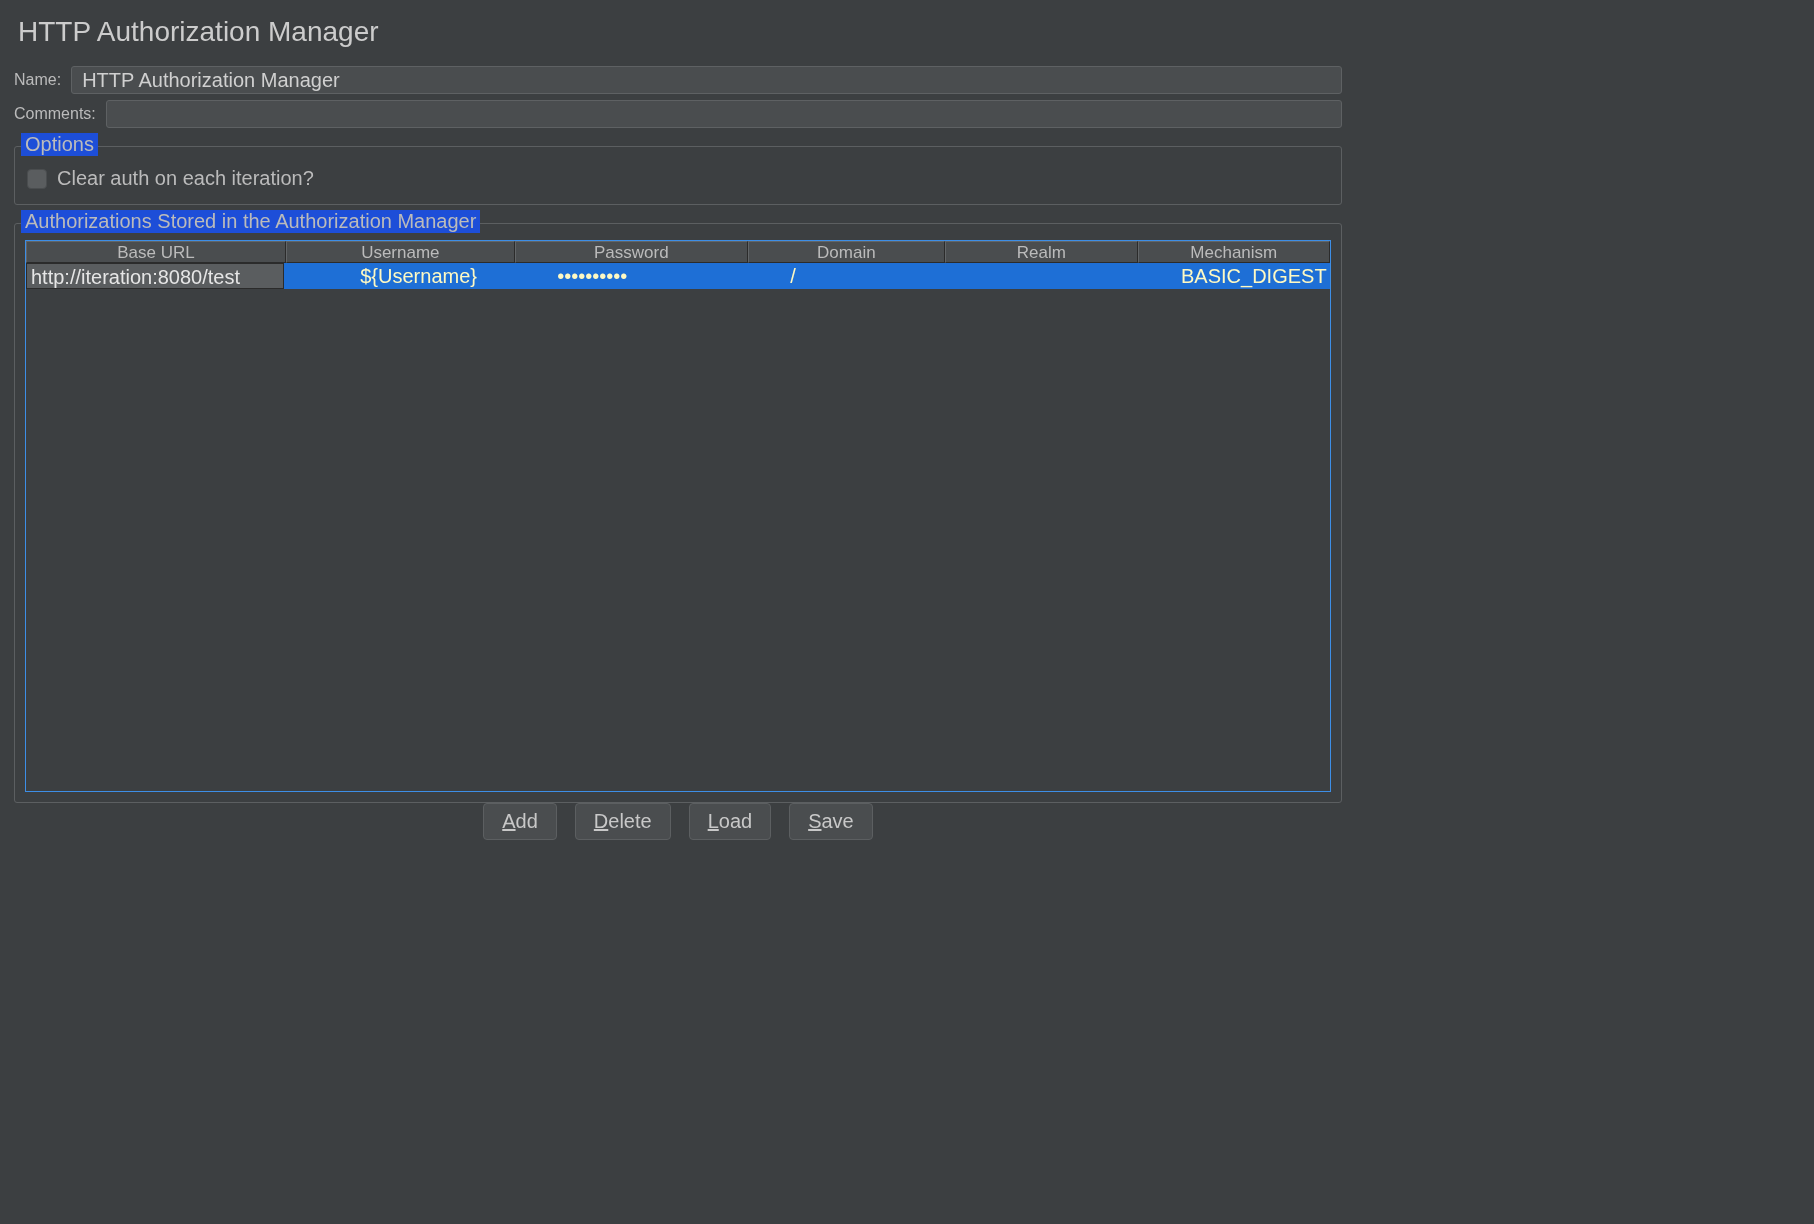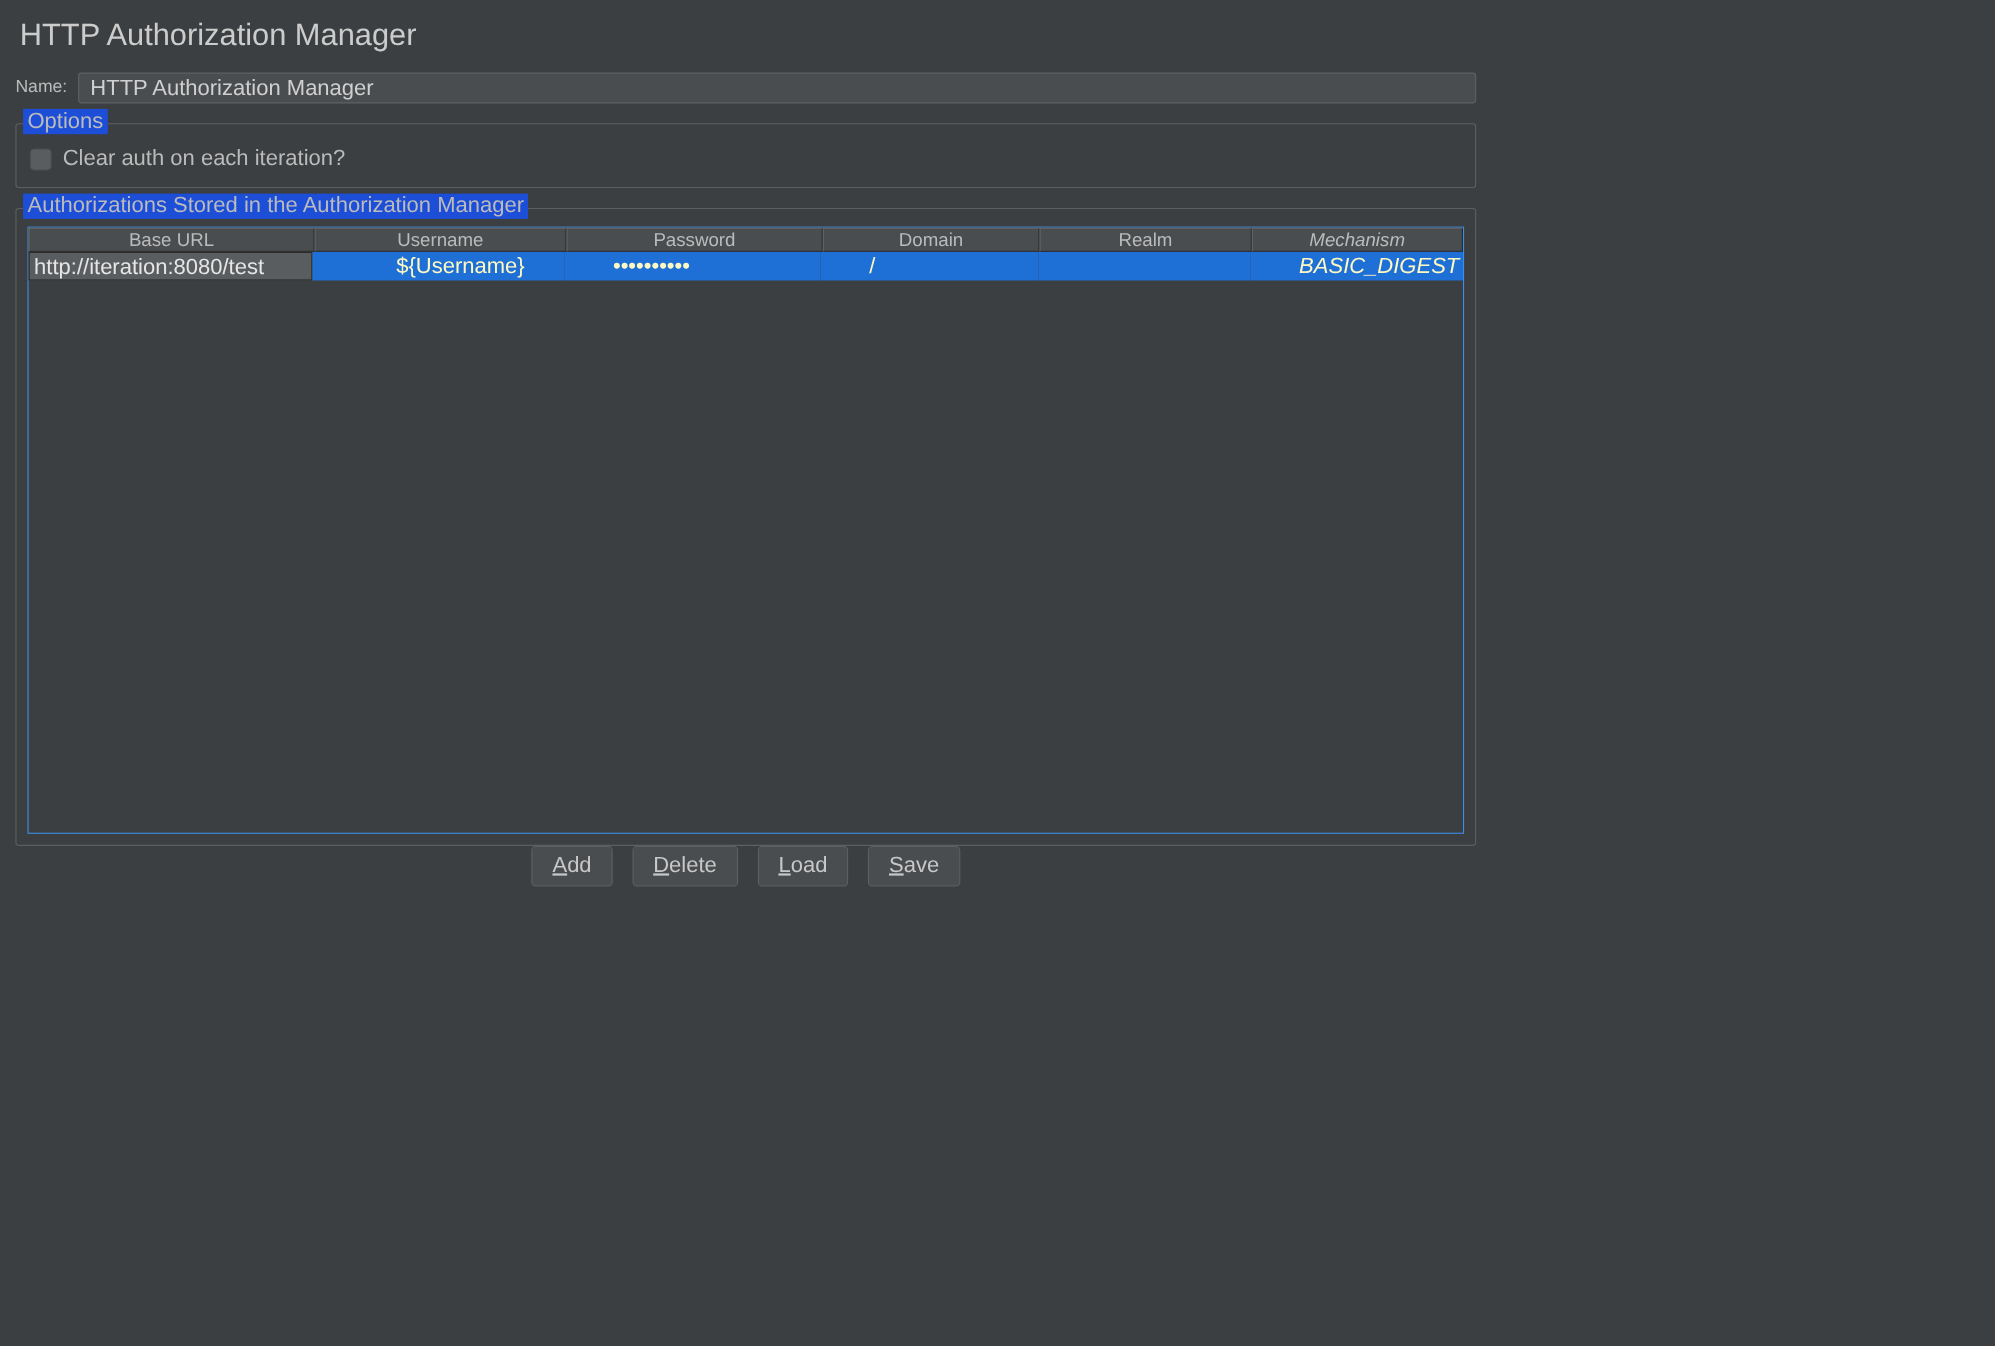--- a/index.html
+++ b/index.html
@@ -148,21 +148,21 @@
   color: #fef9c3;
   padding-left: 44px;
 }
 
 
 .c0 { width: 270px; }
 .c1 { width: 238px; text-align: center; }
 .c2 { width: 242px; }
 .c3 { width: 205px; }
 .c4 { width: 200px; }
-.c5 { width: 200px; font-style: italic; }
+.c5 { width: 200px; }
 
 
 .buttons {
   display: flex;
   justify-content: center;
   gap: 18px;
 }
 .btn {
   background: #4a4d4f;
   border: 1px solid #5c5f61;
@@ -182,20 +182,24 @@
 <div class="screen">
   <div class="panel">
 
     <div class="title">HTTP Authorization Manager</div>
 
     <div class="form-row">
       <span class="lbl">Name:</span>
       <input type="text" value="HTTP Authorization Manager" style="">
     </div>
 
+    <div class="form-row">
+      <span class="lbl">Comments:</span>
+      <input type="text" value="" style="">
+    </div>
 
     <div class="group">
       <div class="legend">Options</div>
       <div class="checkbox-row">
         <span class="cb"></span>
         <span>Clear auth on each iteration?</span>
       </div>
     </div>
 
     <div class="group auth-group">

